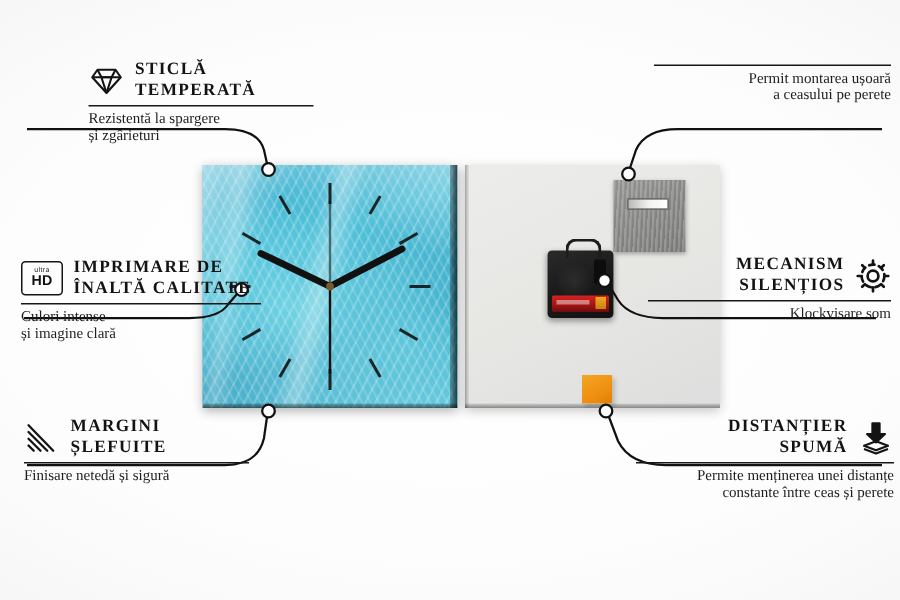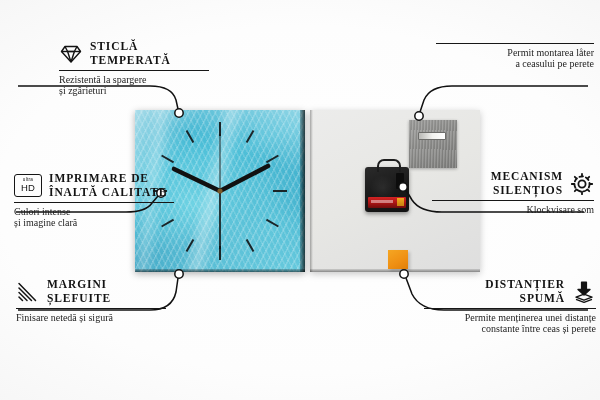--- a/index.html
+++ b/index.html
@@ -146,21 +146,21 @@
   }
   .co-desc.right{text-align:right;}
   .ico{width:24px;height:24px;flex:0 0 24px;display:block;}
   .ico-hd{
     width:26px;height:21px;flex:0 0 26px;
     border:1.4px solid #151515;border-radius:3px;
     display:flex;flex-direction:column;align-items:center;justify-content:center;
     line-height:1;
   }
   .ico-hd .u{font-size:4.6px;letter-spacing:.3px;color:#151515;font-family:"Liberation Sans",sans-serif;}
-  .ico-hd .h{font-size:9.5px;font-weight:normal;color:#111;font-family:"Liberation Sans",sans-serif;letter-spacing:.2px;}
+  .ico-hd .h{font-size:9.5px;font-weight:bold;color:#111;font-family:"Liberation Sans",sans-serif;letter-spacing:.2px;}
 
   
   #co-sticla{left:14px;top:40px;width:150px;margin-left:45px;}
   #co-imprimare{left:14px;top:172px;width:160px;}
   #co-margini{left:16px;top:278px;width:150px;}
   
   #co-manere{left:436px;top:40px;width:158px;}
   #co-mecanism{left:432px;top:170px;width:162px;}
   #co-distantier{left:424px;top:278px;width:172px;}
 </style>
@@ -298,21 +298,21 @@
         <div class="co-title">MARGINI</div>
         <div class="co-title">ȘLEFUITE</div>
       </div>
     </div>
     <div class="co-rule"></div>
     <div class="co-desc">Finisare netedă și sigură</div>
   </div>
 
   <div class="callout" id="co-manere">
     <div class="co-rule"></div>
-    <div class="co-desc right">Permit montarea låter</div>
+    <div class="co-desc right">Permit montarea ușoară</div>
     <div class="co-desc right">a ceasului pe perete</div>
   </div>
 
   <div class="callout" id="co-mecanism">
     <div class="co-head right">
       <div>
         <div class="co-title right">MECANISM</div>
         <div class="co-title right">SILENȚIOS</div>
       </div>
       <svg class="ico" viewBox="0 0 24 24">

